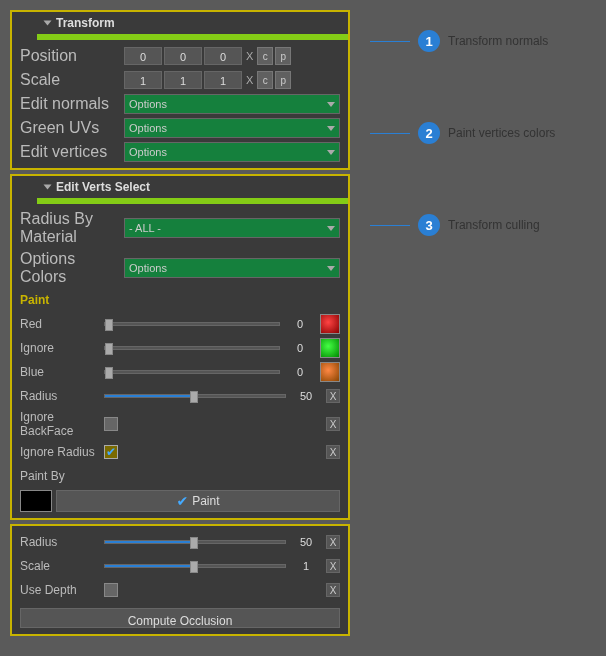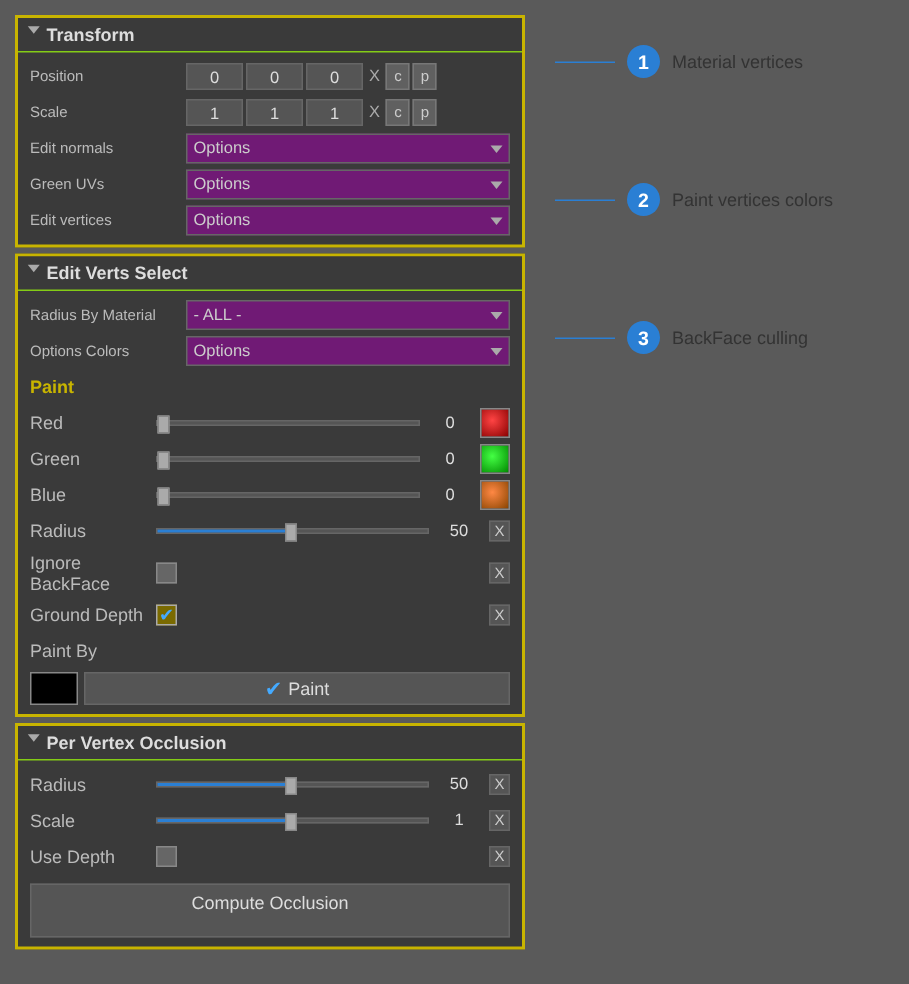--- a/index.html
+++ b/index.html
@@ -31,24 +31,26 @@
 
     .section {
       border: 2px solid #c8b400;
       background: #3a3a3a;
     }
 
     .section-header {
       background: #3a3a3a;
       padding: 4px 8px;
       display: flex;
+      align-items: center;
       gap: 6px;
       font-weight: bold;
       color: #ddd;
-      border-bottom: 1px solid #84cc16;
+      border-bottom: 6px solid #84cc16;
+      margin-left: 25px;
     }
 
     .triangle {
       width: 0; height: 0;
       border-left: 5px solid #aaa;
       border-top: 4px solid transparent;
       border-bottom: 4px solid transparent;
       display: inline-block;
       transform: rotate(90deg);
     }
@@ -63,21 +65,21 @@
     .row {
       display: flex;
       align-items: center;
       gap: 4px;
       min-height: 20px;
     }
 
     .label {
       width: 100px;
       color: #bbb;
-      font-size: 10px;
+      font-size: 16px;
       flex-shrink: 0;
     }
 
     .label-narrow {
       width: 80px;
       color: #bbb;
       font-size: 12px;
       flex-shrink: 0;
     }
 
@@ -113,21 +115,21 @@
     .dropdown-arrow {
       width: 0; height: 0;
       border-left: 4px solid transparent;
       border-right: 4px solid transparent;
       border-top: 5px solid #aaa;
     }
 
     .dropdown-container {
       flex: 1;
       height: 20px;
-      background: #701a75;
+      background: #15803d;
       border: 1px solid #666;
       color: #ccc;
       font-size: 11px;
       padding: 0 4px;
       display: flex;
       align-items: center;
       justify-content: space-between;
       cursor: pointer;
     }
 
@@ -243,21 +245,21 @@
       gap: 4px;
     }
 
     .paint-check {
       color: #4af;
       font-size: 14px;
     }
 
     .compute-btn {
       width: 100%;
-      height: 36px;
+      height: 20px;
       background: #555;
       border: 1px solid #666;
       color: #ddd;
       font-size: 12px;
       text-align: center;
       line-height: 24px;
       cursor: pointer;
       margin-top: 4px;
     }
 
@@ -405,21 +407,21 @@
             <div class="slider-track">
               <div class="slider-fill-blue" style="width:0%;"></div>
               <div class="slider-thumb" style="left:0%;"></div>
             </div>
           </div>
           <span class="slider-value">0</span>
           <div class="color-swatch swatch-red"></div>
         </div>
 
         <div class="row">
-          <span class="label-narrow">Green</span>
+          <span class="label-narrow">Ignore</span>
           <div class="slider-container">
             <div class="slider-track">
               <div class="slider-fill-blue" style="width:0%;"></div>
               <div class="slider-thumb" style="left:0%;"></div>
             </div>
           </div>
           <span class="slider-value">0</span>
           <div class="color-swatch swatch-green"></div>
         </div>
 
@@ -448,21 +450,21 @@
         </div>
 
         <div class="row">
           <span class="label-narrow">Ignore BackFace</span>
           <div class="checkbox"></div>
           <div style="flex:1;"></div>
           <div class="x-btn">X</div>
         </div>
 
         <div class="row">
-          <span class="label-narrow">Ground Depth</span>
+          <span class="label-narrow">Ignore Radius</span>
           <div class="checkbox checkbox-checked">
             <span class="checkmark">✔</span>
           </div>
           <div style="flex:1;"></div>
           <div class="x-btn">X</div>
         </div>
 
         <div class="row">
           <span class="label-narrow">Paint By</span>
         </div>
@@ -472,24 +474,20 @@
           <div class="paint-btn">
             <span class="paint-check">✔</span>
             <span>Paint</span>
           </div>
         </div>
 
       </div>
     </div>
 
     <div class="section">
-      <div class="section-header">
-        <span class="triangle"></span>
-        <span>Per Vertex Occlusion</span>
-      </div>
       <div class="section-body">
 
         <div class="row">
           <span class="label-narrow">Radius</span>
           <div class="slider-container">
             <div class="slider-track">
               <div class="slider-fill-blue" style="width:50%;"></div>
               <div class="slider-thumb" style="left:47%;"></div>
             </div>
           </div>
@@ -522,31 +520,31 @@
     </div>
 
   </div>
 
   <div class="annotations">
     <div class="annotation">
       <div class="annotation-line"></div>
       <div class="annotation-circle">
         <span>1</span>
       </div>
-      <span class="annotation-text">Material vertices</span>
+      <span class="annotation-text">Transform normals</span>
     </div>
     <div class="annotation" style="margin-top:10px;">
       <div class="annotation-line"></div>
       <div class="annotation-circle">
         <span>2</span>
       </div>
       <span class="annotation-text">Paint vertices colors</span>
     </div>
     <div class="annotation" style="margin-top:10px;">
       <div class="annotation-line"></div>
       <div class="annotation-circle">
         <span>3</span>
       </div>
-      <span class="annotation-text">BackFace culling</span>
+      <span class="annotation-text">Transform culling</span>
     </div>
   </div>
 
 </div>
 
 </body></html>

